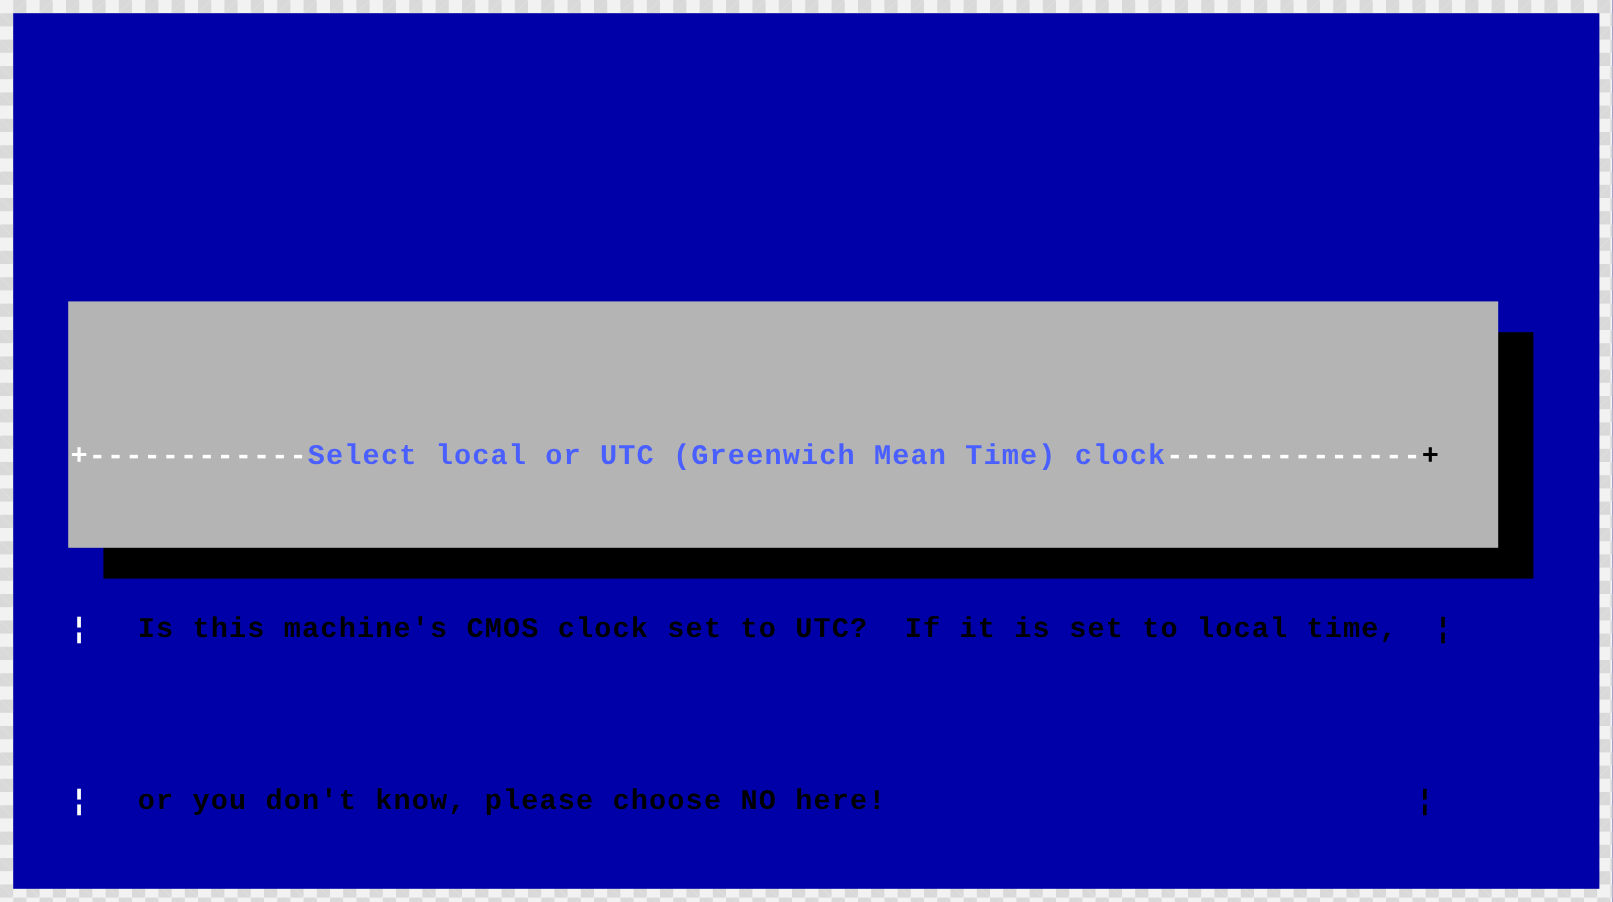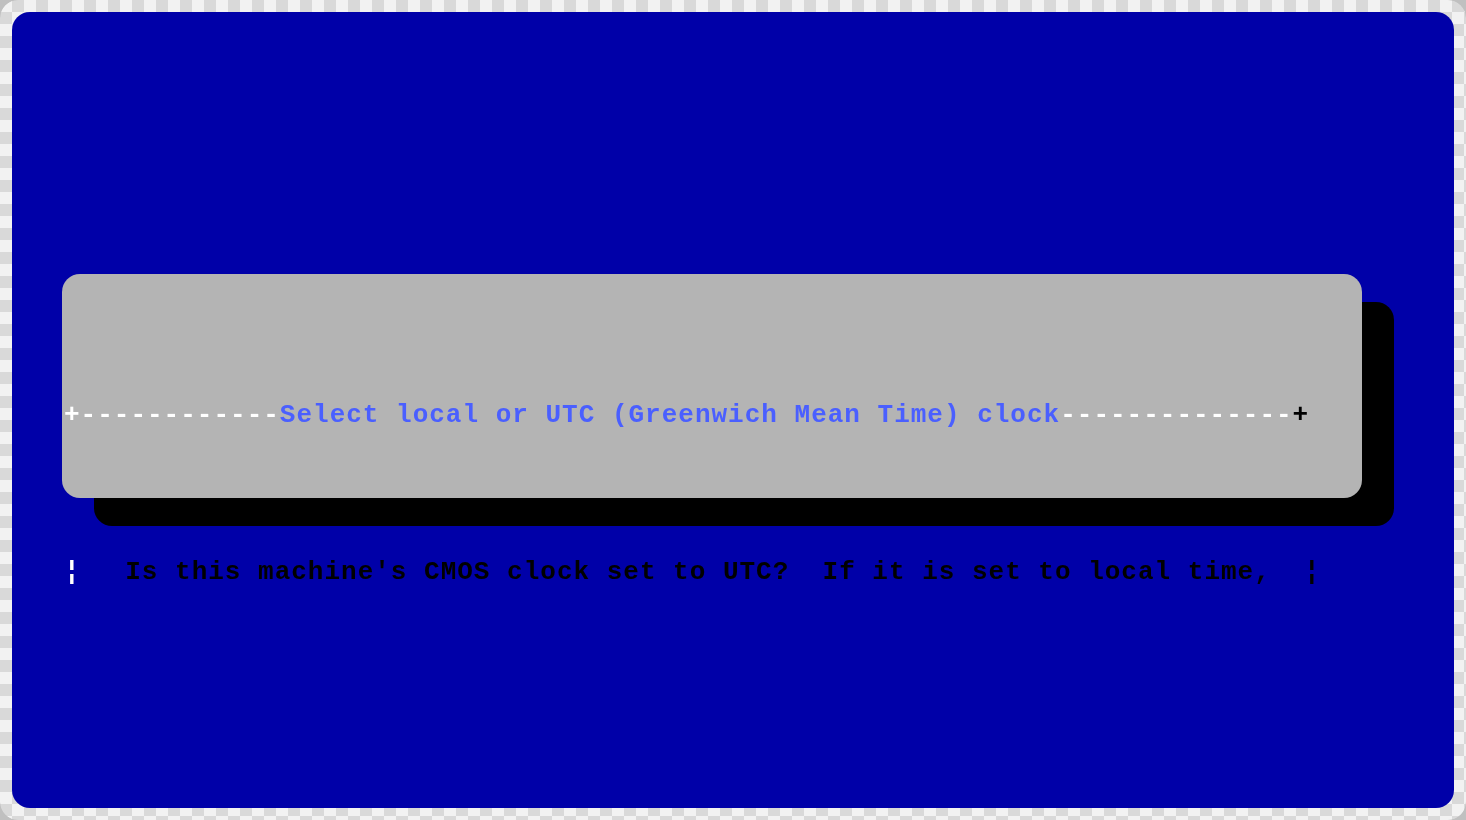--- a/index.html
+++ b/index.html
@@ -1,15 +1,15 @@
 <!DOCTYPE html>
 <html><head>
 <meta charset="utf-8">
 <style>
-  * { margin: 0; padding: 0; box-sizing: border-box; border-radius: 18px; }
+  * { margin: 0; padding: 0; box-sizing: border-box; }
   html, body { width: 1466px; height: 820px; overflow: hidden; }
   body {
     font-family: "Courier New", Courier, monospace;
     font-size: 26px;
     font-weight: bold;
     letter-spacing: 1px;
     background: #c0c0c0;
     line-height: 1.2;
   }
   
@@ -74,20 +74,21 @@
 
     <div class="dialog">
 
       
       <div class="row"><span class="plus-w">+</span><span class="dash-w">------------</span><span class="title-text">Select local or UTC (Greenwich Mean Time) clock</span><span class="dash-w">--------------</span><span class="plus-k">+</span></div>
 
       
       <div class="row"><span class="pipe-w">¦</span><span> </span><span class="msg">Is this machine's CMOS clock set to UTC?  If it is set to local time,</span><span>  </span><span class="pipe-k">¦</span></div>
 
       
+      <div class="row"><span class="pipe-w">¦</span><span> </span><span class="msg">or you don't know, please choose NO here!</span><span>                             </span><span class="pipe-k">¦</span></div>
 
       
       
 
       
       
 
       
       
 

